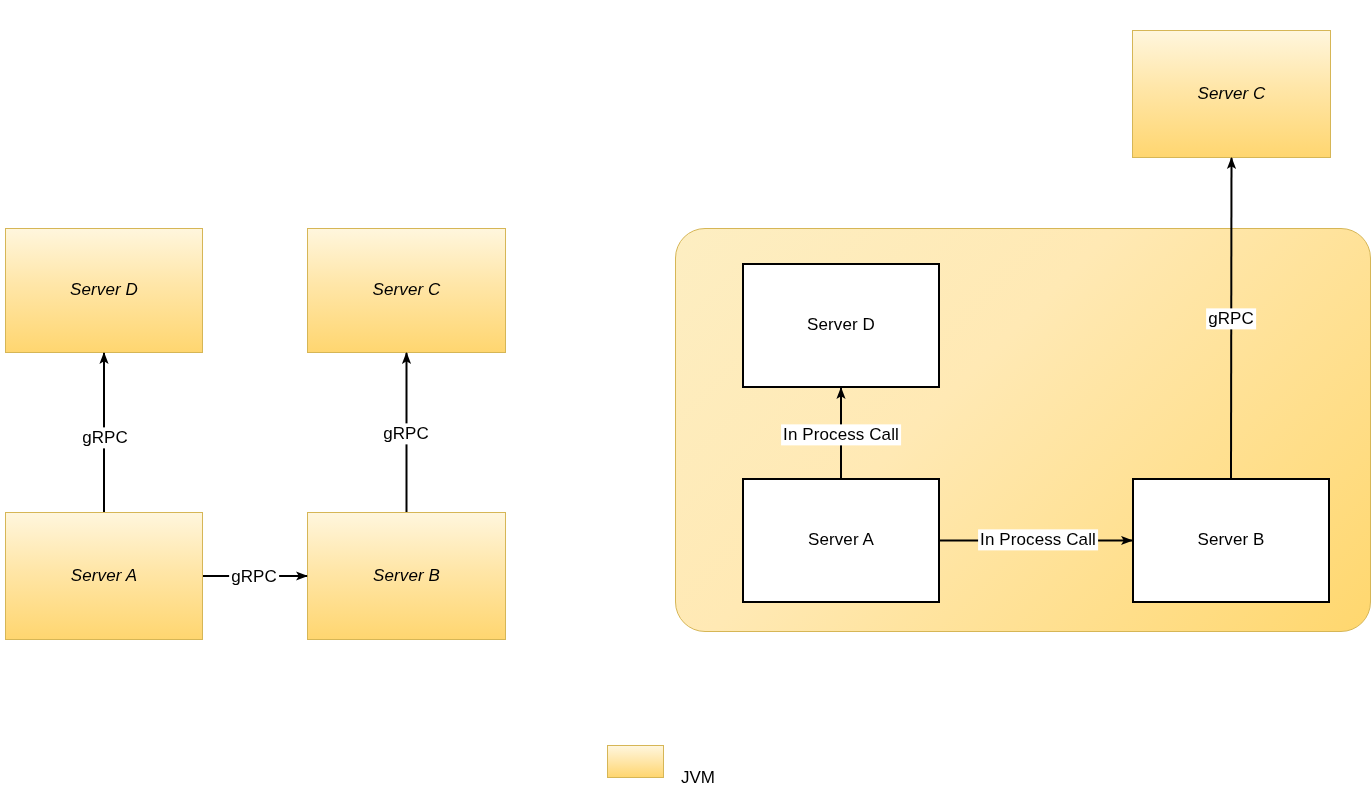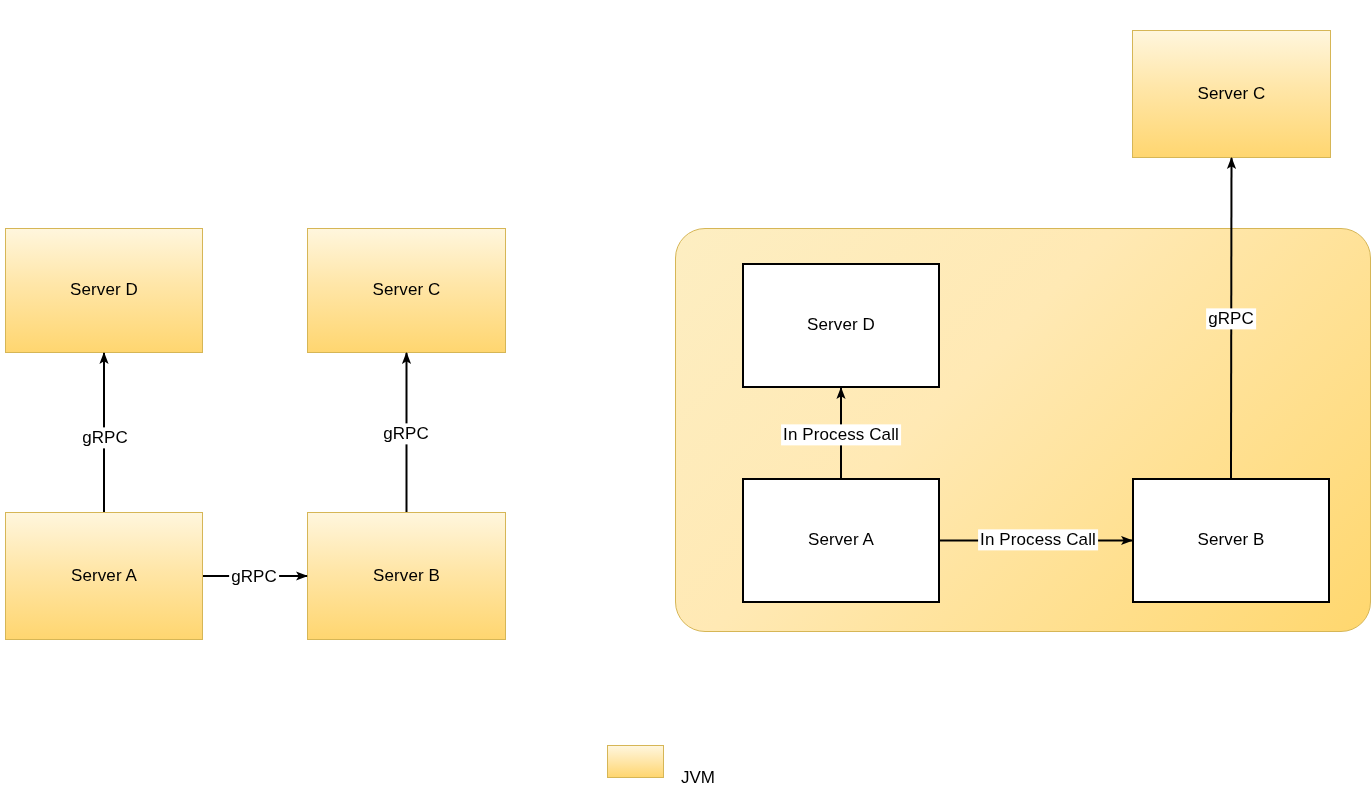--- a/index.html
+++ b/index.html
@@ -37,20 +37,21 @@
     align-items: center;
     justify-content: center;
     font-size: 17px;
     line-height: 1.2;
     letter-spacing: 0.1px;
     text-align: center;
   }
   .node-jvm {
     border: 1px solid #d6b656;
     background: linear-gradient(to bottom, #fff6dd 0%, #ffe6a8 45%, #ffd670 100%);
+    font-style: italic;
   }
   .node-plain {
     border: 2px solid #000000;
     background: #ffffff;
   }
   .jvm-container {
     position: absolute;
     box-sizing: border-box;
     border: 1px solid #d6b656;
     border-radius: 30px;

